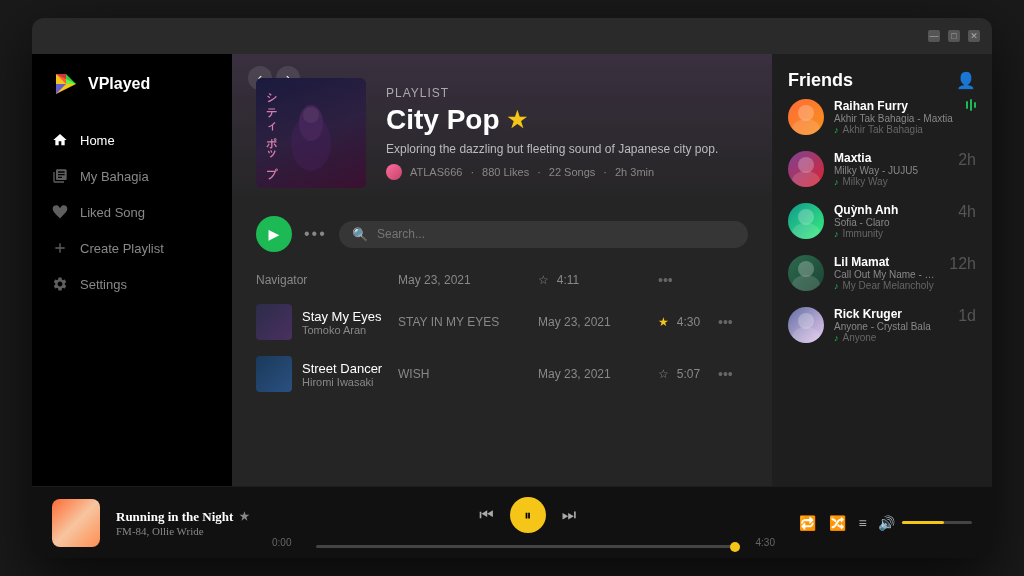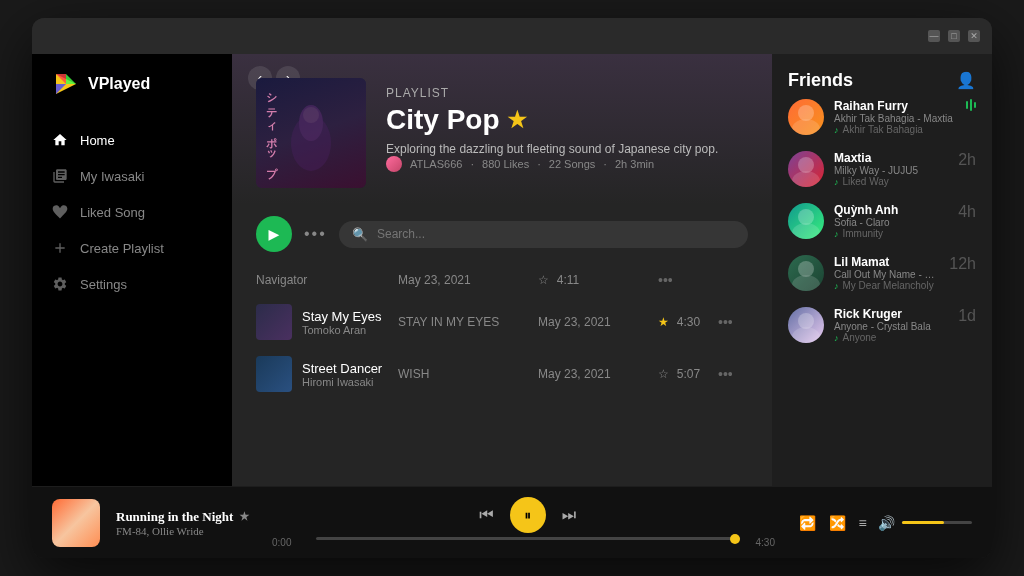--- a/index.html
+++ b/index.html
@@ -161,20 +161,21 @@
       color: #fff;
       display: flex;
       align-items: center;
       gap: 8px;
       margin-bottom: 6px;
     }
     .star-icon { color: #f5c518; font-size: 22px; }
     .playlist-desc {
       font-size: 12px;
       color: #bbb;
+      margin-bottom: 8px;
     }
     .playlist-meta {
       display: flex;
       align-items: center;
       gap: 8px;
       font-size: 11px;
       color: #888;
     }
     .meta-avatar {
       width: 16px;
@@ -411,21 +412,21 @@
       align-items: center;
       justify-content: center;
       color: #000;
       font-size: 14px;
       cursor: pointer;
       flex-shrink: 0;
     }
     .progress-area {
       width: 100%;
       display: flex;
-      align-items: flex-start;
+      align-items: flex-end;
       gap: 16px;
     }
     .time-label { font-size: 10px; color: #666; min-width: 28px; }
     .progress-track {
       flex: 1;
       height: 3px;
       background: #444;
       border-radius: 2px;
       position: relative;
     }
@@ -498,21 +499,21 @@
         <div class="nav-item active">
           <svg class="nav-icon" viewBox="0 0 24 24" fill="currentColor">
             <path d="M10 20v-6h4v6h5v-8h3L12 3 2 12h3v8z"></path>
           </svg>
           <span>Home</span>
         </div>
         <div class="nav-item">
           <svg class="nav-icon" viewBox="0 0 24 24" fill="currentColor">
             <path d="M4 6H2v14c0 1.1.9 2 2 2h14v-2H4V6zm16-4H8c-1.1 0-2 .9-2 2v12c0 1.1.9 2 2 2h12c1.1 0 2-.9 2-2V4c0-1.1-.9-2-2-2zm-1 9H9V9h10v2zm-4 4H9v-2h6v2zm4-8H9V5h10v2z"></path>
           </svg>
-          <span>My Iwasaki</span>
+          <span>My Bahagia</span>
         </div>
         <div class="nav-item">
           <svg class="nav-icon" viewBox="0 0 24 24" fill="currentColor">
             <path d="M12 21.593c-5.63-5.539-11-10.297-11-14.402 0-3.791 3.068-5.191 5.281-5.191 1.312 0 4.151.501 5.719 4.457 1.59-3.968 4.464-4.447 5.726-4.447 2.54 0 5.274 1.621 5.274 5.181 0 4.069-5.136 8.625-11 14.402z"></path>
           </svg>
           <span>Liked Song</span>
         </div>
         <div class="nav-item">
           <svg class="nav-icon" viewBox="0 0 24 24" fill="currentColor">
             <path d="M19 13h-6v6h-2v-6H5v-2h6V5h2v6h6v2z"></path>
@@ -655,21 +656,21 @@
       <svg width="36" height="36" viewBox="0 0 36 36" opacity="0.5">
         <circle cx="18" cy="14" r="8" fill="rgba(255,255,255,0.5)"></circle>
         <ellipse cx="18" cy="30" rx="14" ry="10" fill="rgba(255,255,255,0.3)"></ellipse>
       </svg>
     </div>
     <div class="friend-info">
       <div class="friend-name">Maxtia</div>
       <div class="friend-track">Milky Way - JUJU5</div>
       <div class="friend-now">
         <span class="music-note">♪</span>
-        <span>Liked Way</span>
+        <span>Milky Way</span>
       </div>
     </div>
     <div class="friend-time">
       2h
     </div>
   </div>
           <div class="friend-item">
     <div class="friend-avatar avatar-2">
       <svg width="36" height="36" viewBox="0 0 36 36" opacity="0.5">
         <circle cx="18" cy="14" r="8" fill="rgba(255,255,255,0.5)"></circle>

